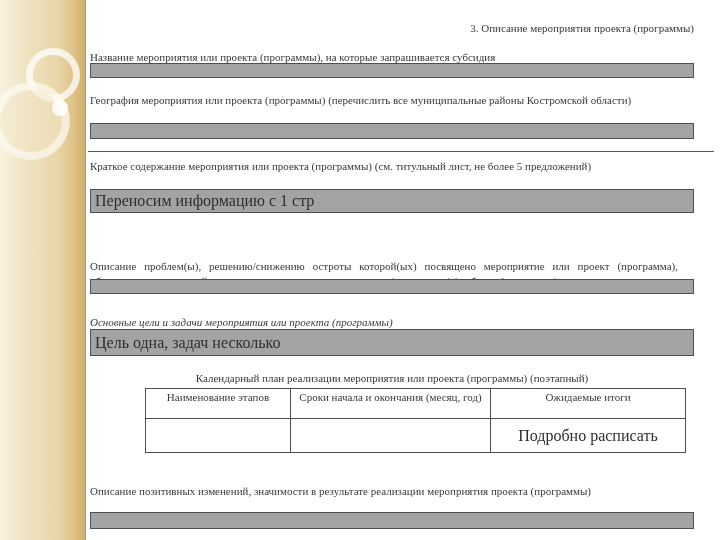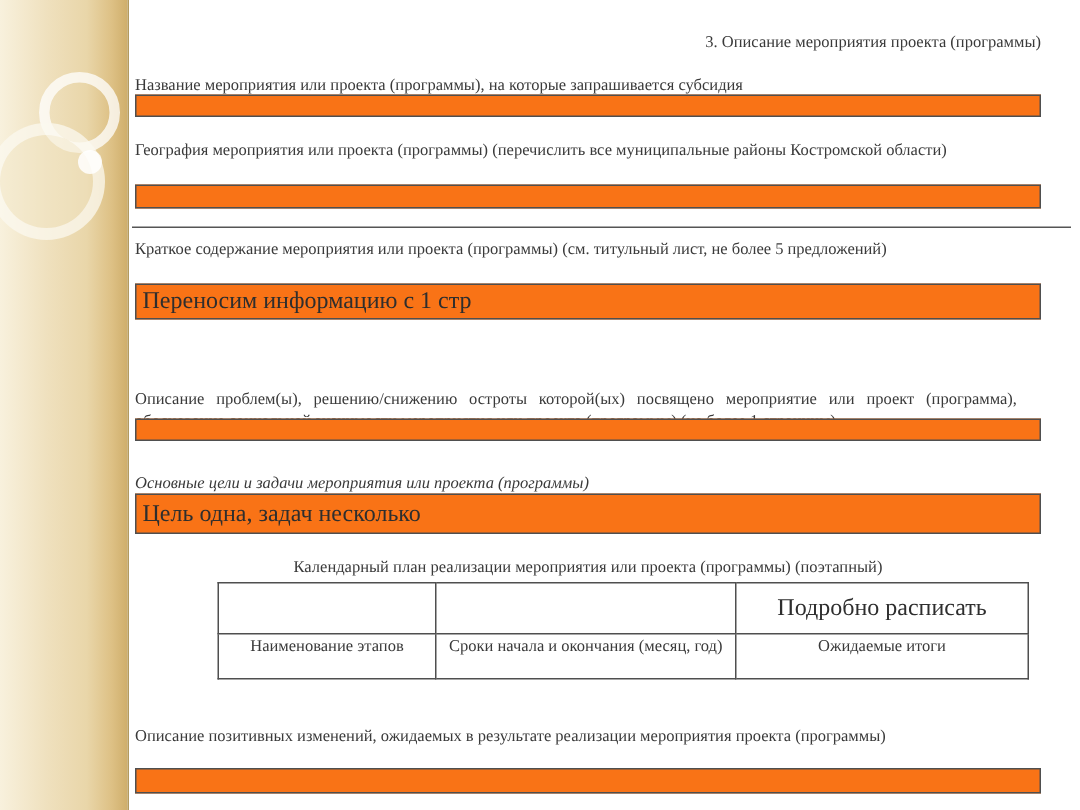--- a/index.html
+++ b/index.html
@@ -25,21 +25,21 @@
     position: absolute; left: 90px; right: 26px; top: 22px;
     text-align: right; font-size: 11px; color: #3a3a3a;
   }
   .label {
     position: absolute; left: 90px; right: 42px;
     font-size: 11px; line-height: 1.35; color: #3a3a3a;
   }
   .label.justify { text-align: justify; margin-top: 28px; }
   .box {
     position: absolute; left: 90px; right: 26px;
-    background: #f97316; border: 1px solid #4f4f4f;
+    background: #a3a3a3; border: 1px solid #4f4f4f;
     display: flex; align-items: center; padding: 1px 4px;
   }
   .big { font-size: 16px; color: #2e2e2e; }
 
   .lbl1 { top: 50px; }
   .box1 { top: 63px; height: 15px; }
   .lbl2 { top: 93px; }
   .box2 { top: 123px; height: 16px; }
   .hline { position: absolute; left: 88px; right: 6px; top: 151px; border-top: 1px solid #555; }
   .lbl3 { top: 159px; }
@@ -95,29 +95,29 @@
 
   <div class="table-wrap">
     <table class="plan">
       <colgroup>
           <col class="c1">
           <col class="c2">
           <col class="c3">
         </colgroup>
       <tbody>
           <tr>
+        <th>Наименование этапов</th>
+        <th>Сроки начала  и  окончания  (месяц, год)</th>
+        <th>Ожидаемые итоги</th>
+      </tr>
+      <tr>
         <td></td>
         <td></td>
         <td class="big-cell">Подробно расписать</td>
-      </tr>
-      <tr>
-        <th>Наименование этапов</th>
-        <th>Сроки начала  и  окончания  (месяц, год)</th>
-        <th>Ожидаемые итоги</th>
       </tr>
     </tbody>
       </table>
   </div>
 
-  <div class="label lbl6">Описание позитивных изменений,  ожидаемых в результате реализации мероприятия проекта (программы)</div>
+  <div class="label lbl6">Описание позитивных изменений,  значимости в результате реализации мероприятия проекта (программы)</div>
   <div class="box box6"></div>
 
 </div>
 
 </body></html>

